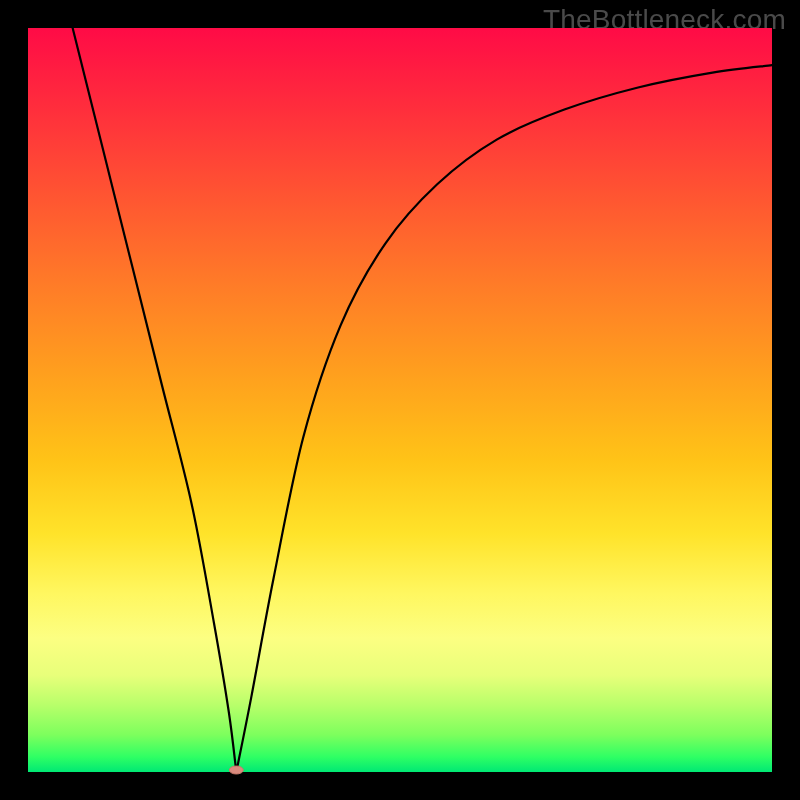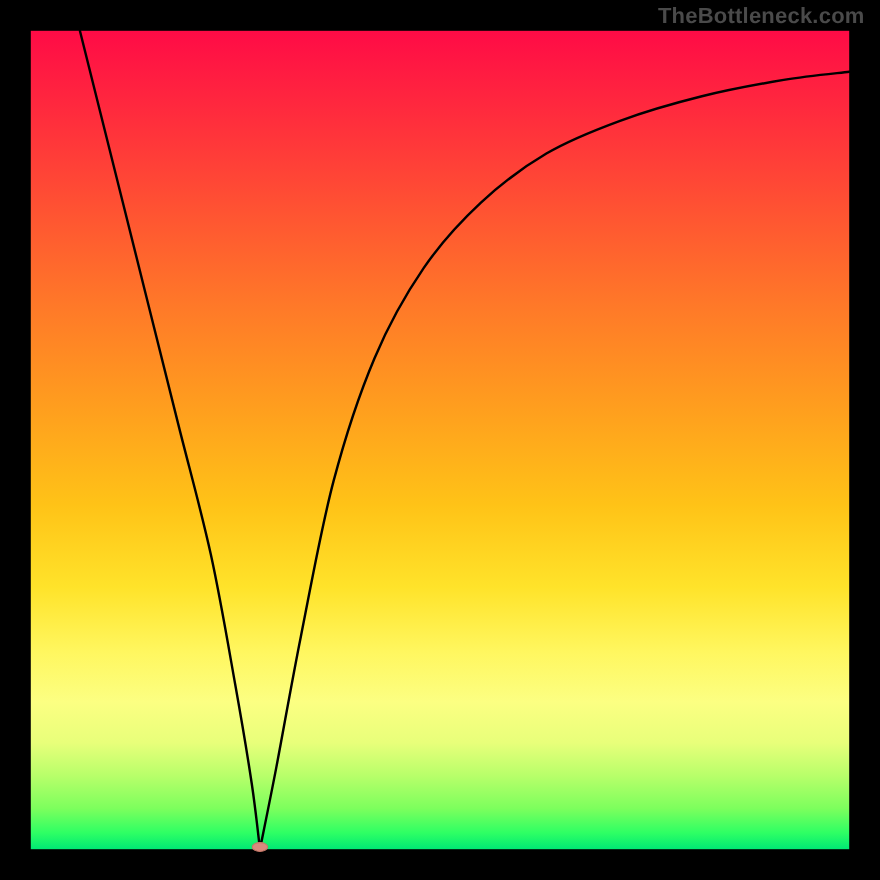--- a/index.html
+++ b/index.html
@@ -15,22 +15,22 @@
     position: relative;
     width: 800px;
     height: 800px;
     background: #000;
   }
   .watermark {
     position: absolute;
     top: 4px;
     right: 14px;
     color: #4a4a4a;
-    font-size: 20px;
-    font-weight: 700;
+    font-size: 28px;
+    font-weight: 400;
     letter-spacing: 0.2px;
     user-select: none;
   }
   .plot {
     position: absolute;
     left: 28px;
     top: 28px;
     width: 744px;
     height: 744px;
     

